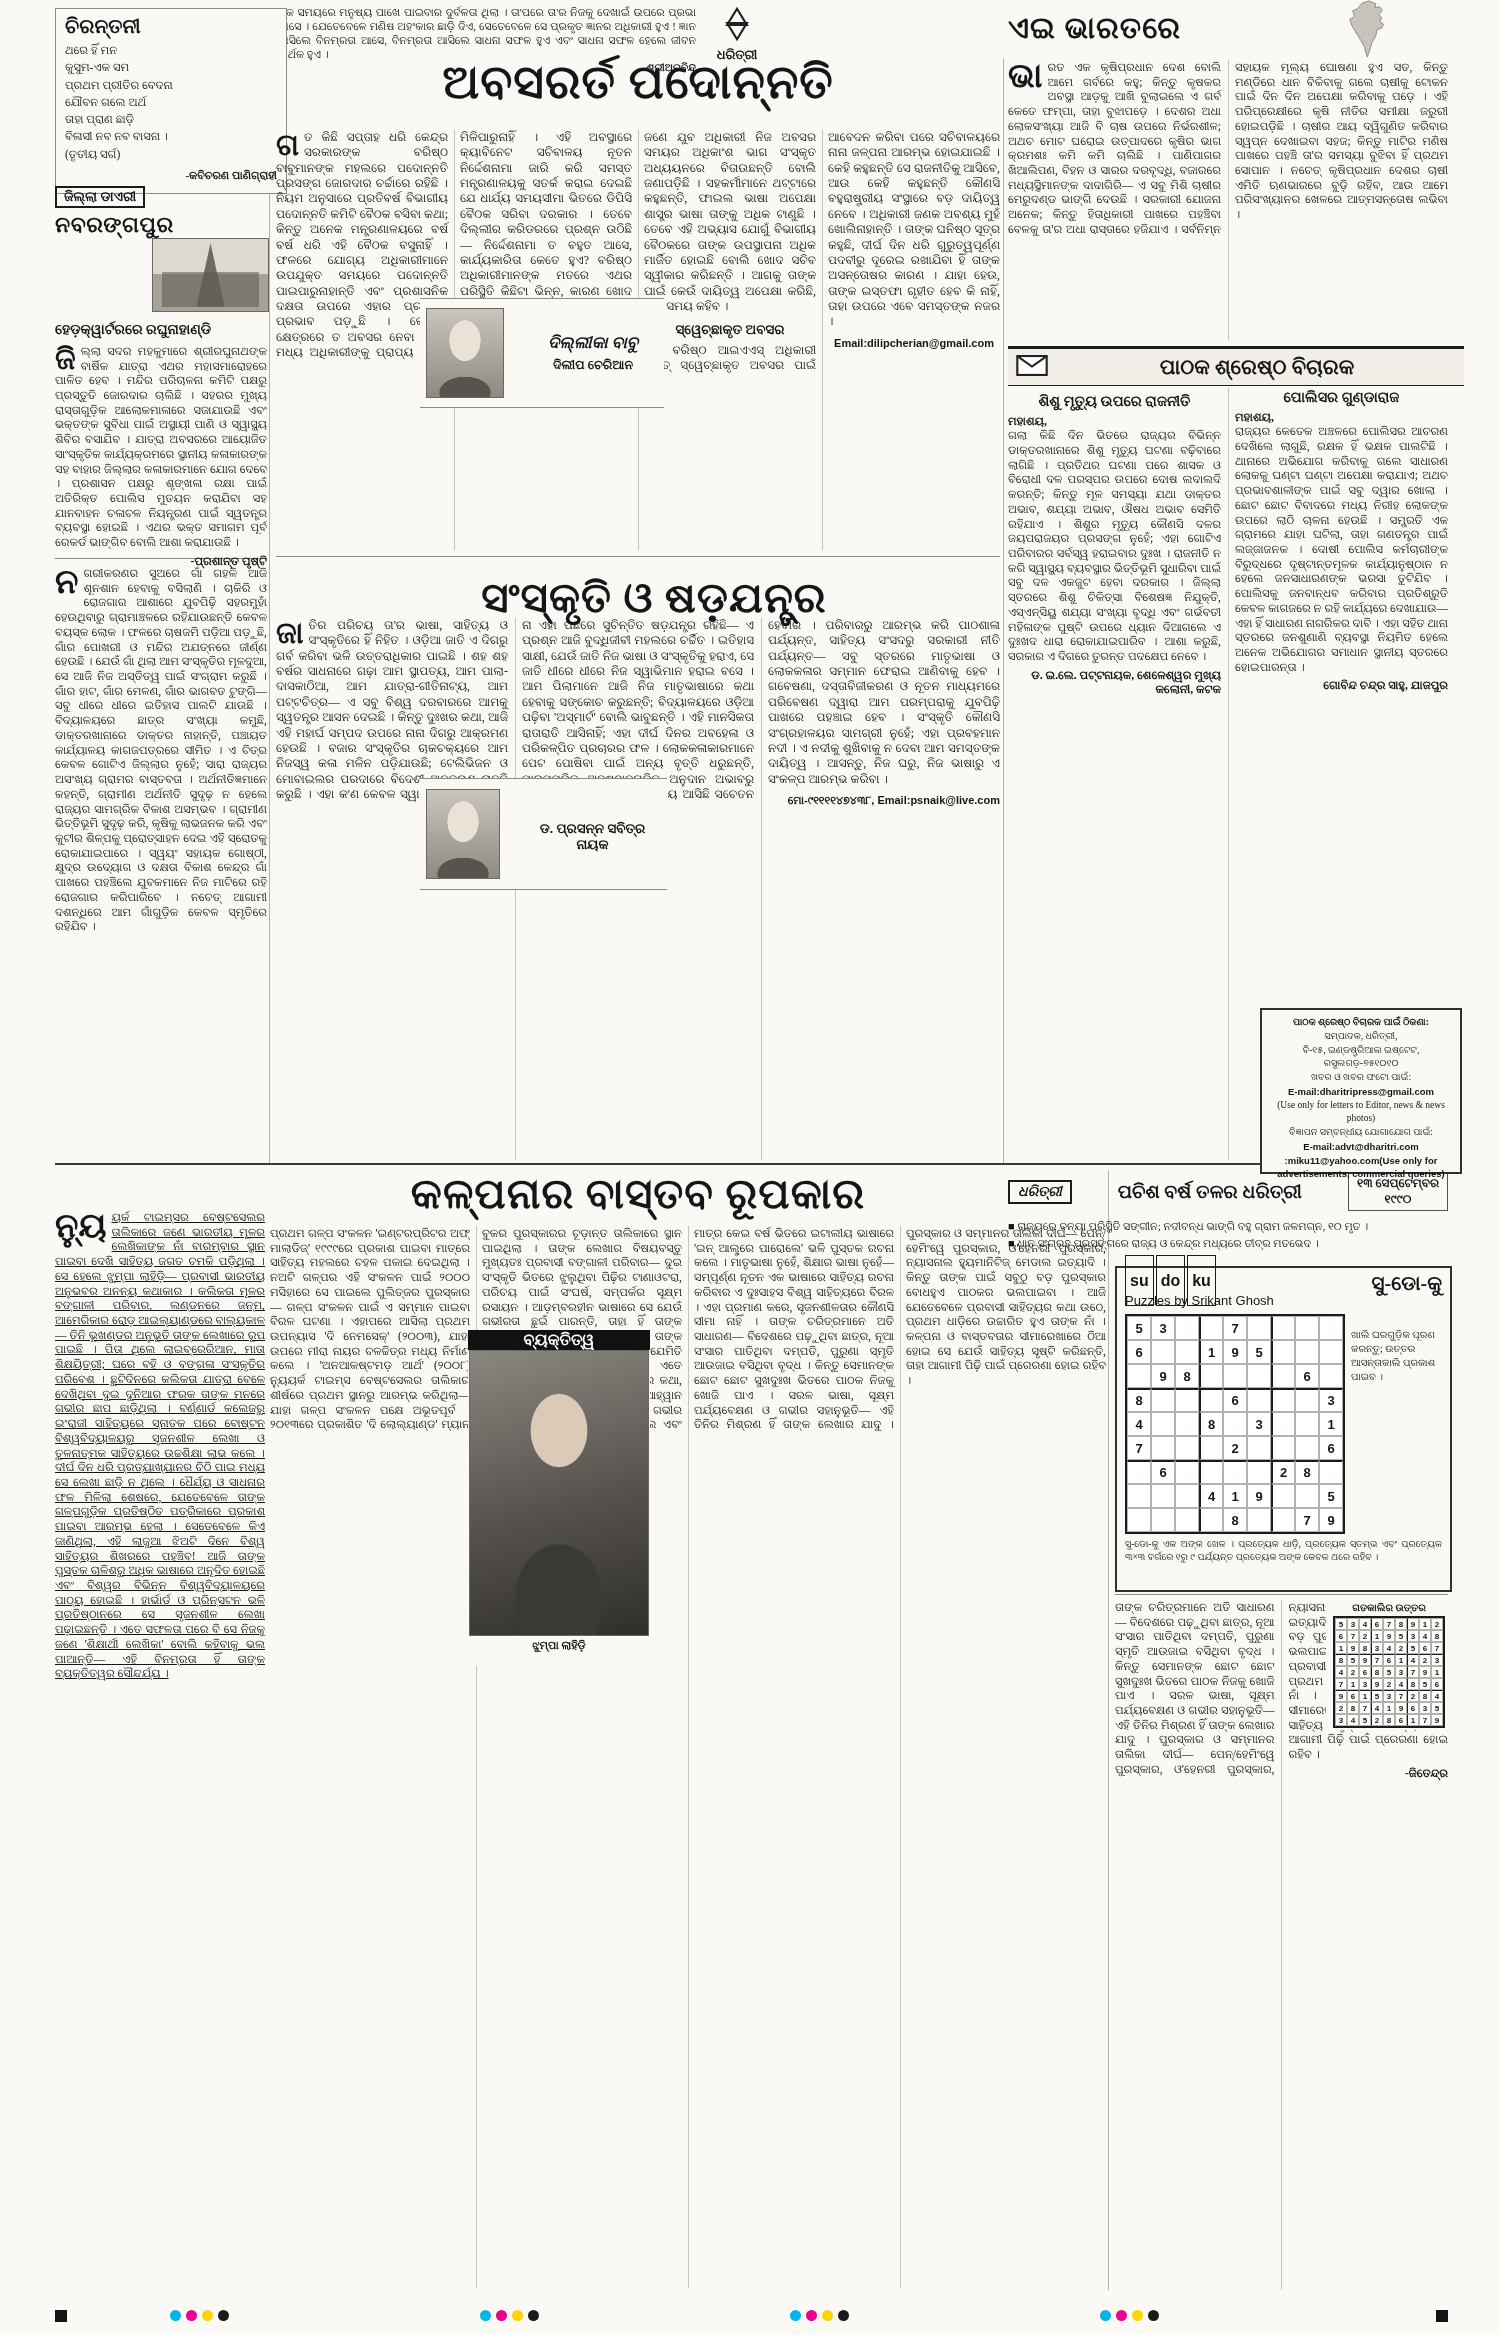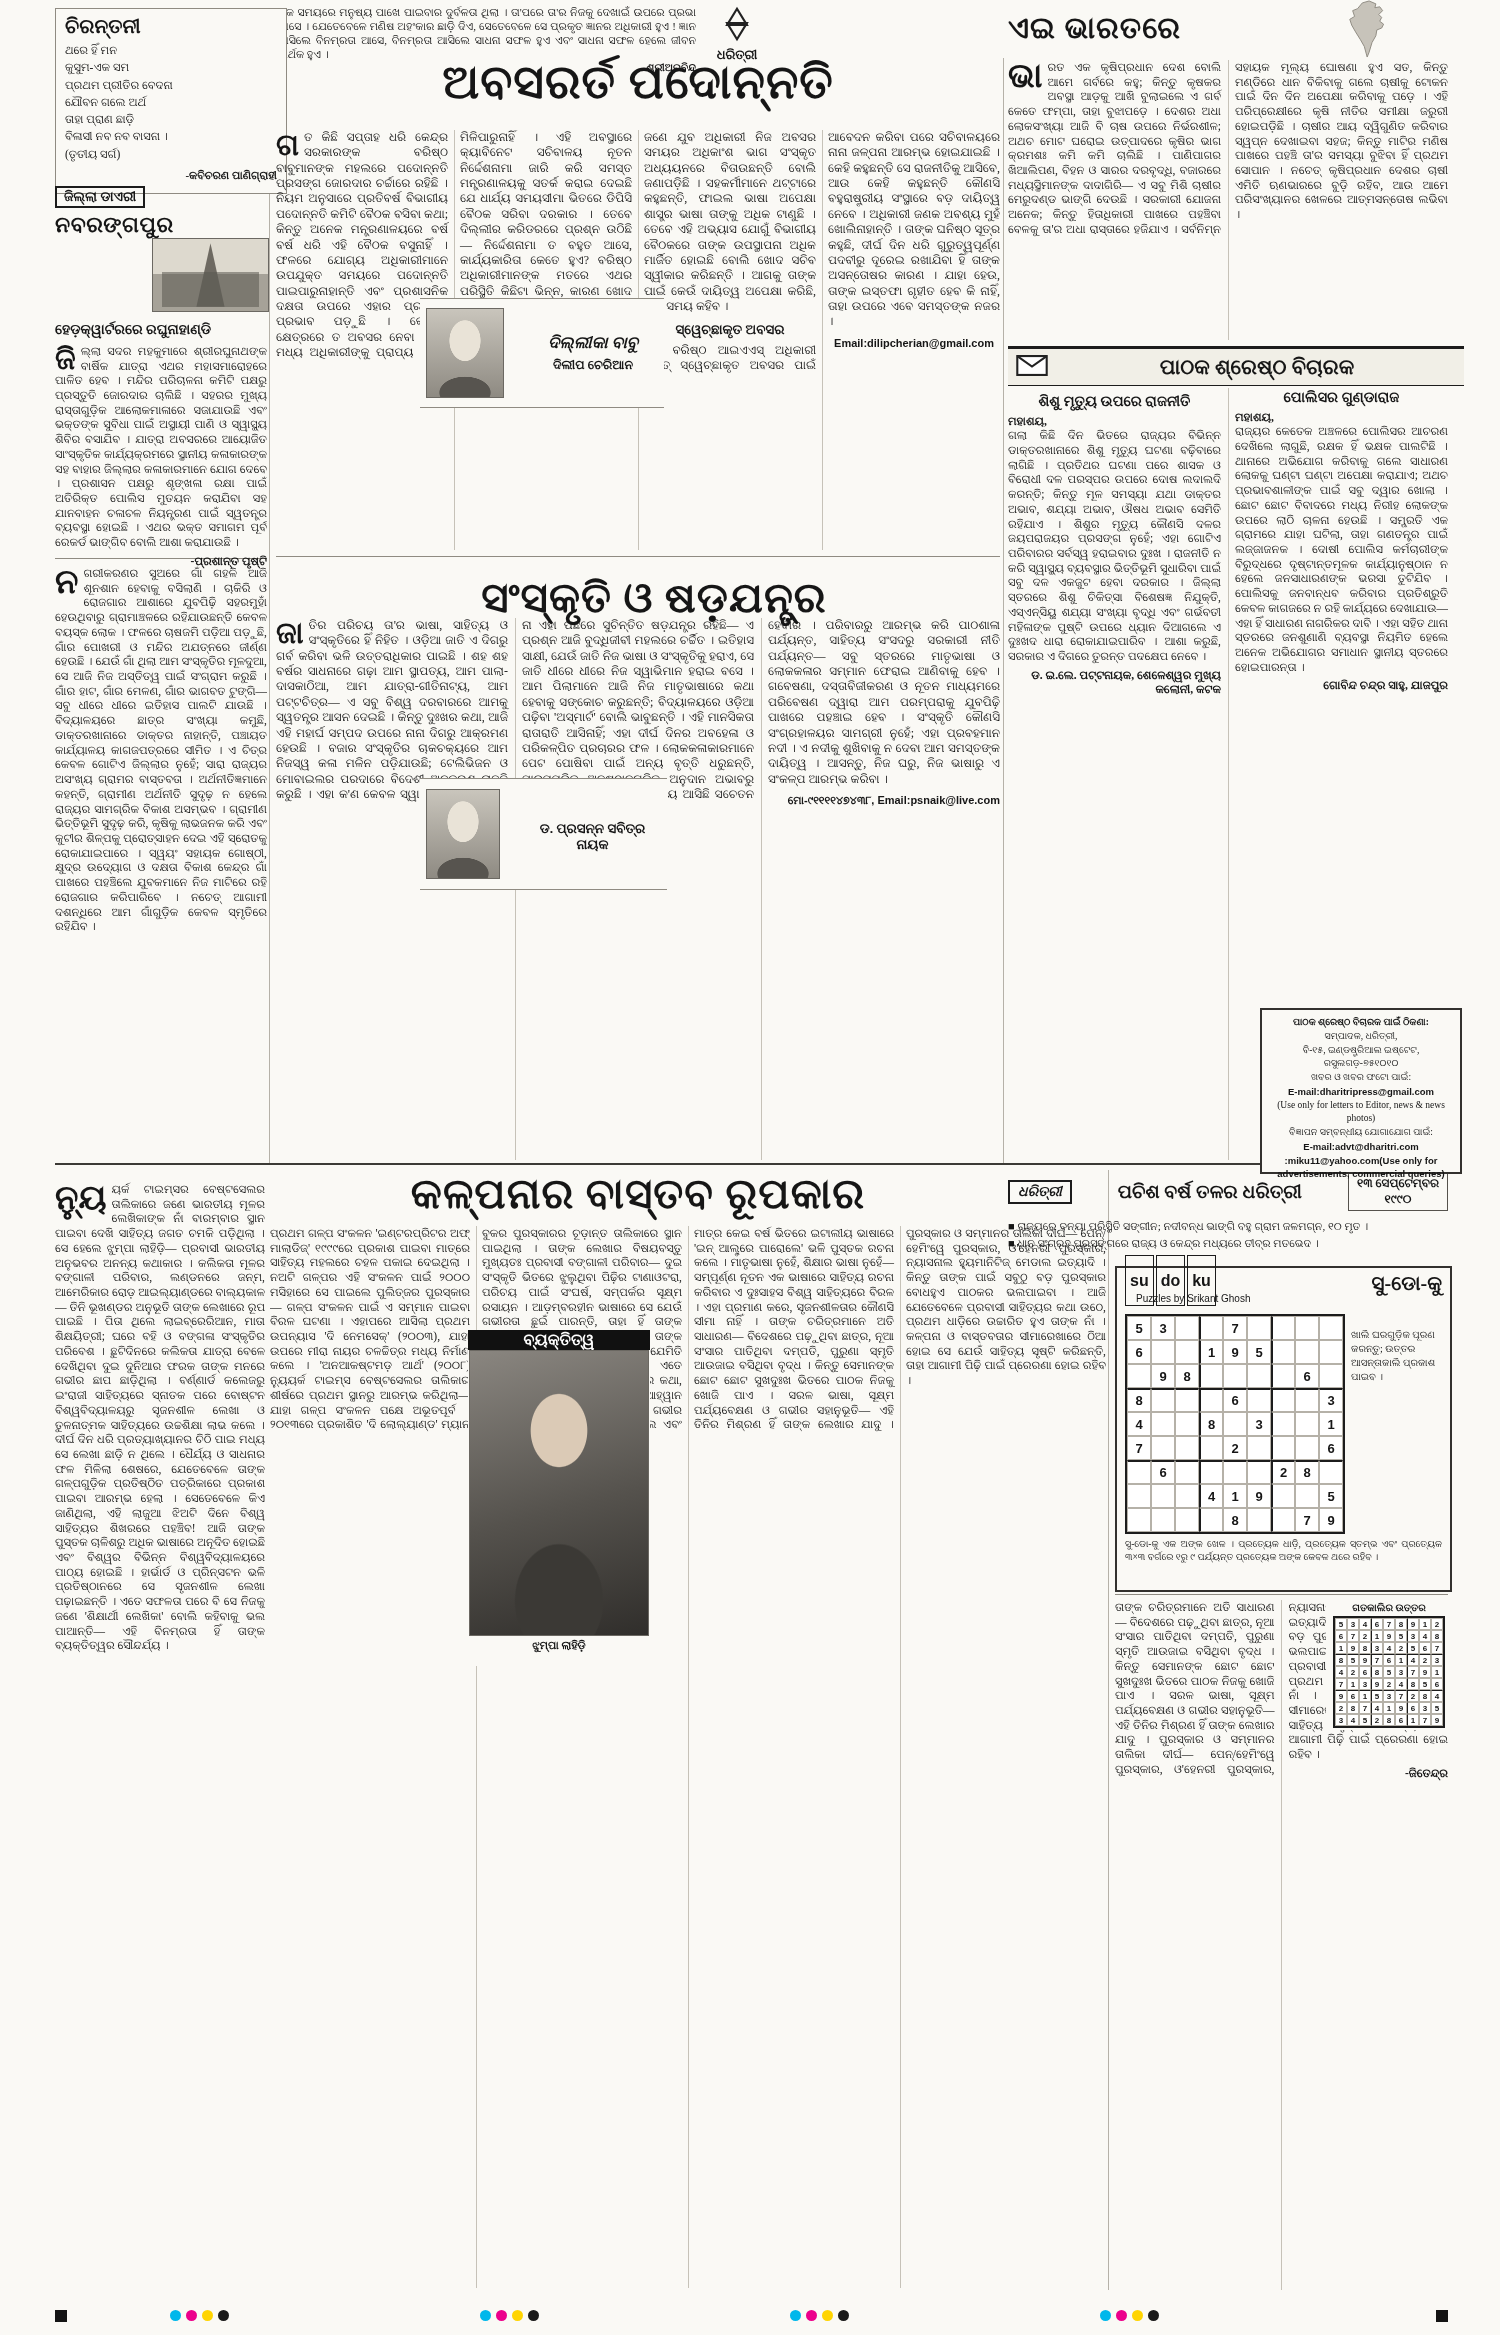--- a/index.html
+++ b/index.html
@@ -64,21 +64,21 @@
   .years-strip{display:flex;align-items:center;gap:12px;}
   .years-brand{border:2px solid #1c1c1c;padding:2px 8px;font-weight:bold;font-style:italic;font-size:14px;}
   .years-title{flex:1;text-align:center;font-weight:bold;font-size:19px;}
   .years-date{border:1px solid #55524d;text-align:center;padding:2px 8px;font-weight:bold;font-size:12px;line-height:1.3;}
   .bullet-line{font-size:11px;line-height:1.5;}
   
   .sudoku-box{border:2px solid #33312e;background:#faf9f5;}
   .sk-head{display:flex;justify-content:space-between;align-items:flex-start;padding:4px 8px;}
   .sk-brand{font-family:"Liberation Sans","DejaVu Sans",sans-serif;font-weight:bold;font-size:16px;}
   .sk-brand span{border:1px solid #1c1c1c;padding:16px 4px;margin-right:2px;}
-  .sk-credit{font-family:"Liberation Sans","DejaVu Sans",sans-serif;font-size:10px;margin-top:3px;padding-left:11px;}
+  .sk-credit{font-family:"Liberation Sans","DejaVu Sans",sans-serif;font-size:13px;margin-top:3px;}
   .sk-label{font-weight:bold;font-size:20px;}
   .sgrid{display:grid;grid-template-columns:repeat(9,24px);grid-auto-rows:24px;border:2px solid #1c1c1c;
      width:max-content;background:#fff;}
   .scell{border:1px solid #b5b1a8;display:flex;align-items:center;justify-content:center;
      font-family:"Liberation Sans","DejaVu Sans",sans-serif;font-weight:bold;font-size:13px;}
   .scell.bl{border-left:2px solid #1c1c1c;} .scell.bt{border-top:2px solid #1c1c1c;}
   .sgrid.mini{grid-template-columns:repeat(9,12px);grid-auto-rows:12px;margin:2px auto 0;}
   .sgrid.mini .scell{font-size:8px;border-width:.5px;}
   .sk-note{font-size:10px;line-height:1.4;}
   .sk-rules{font-size:9.5px;line-height:1.35;text-align:justify;}
@@ -336,21 +336,21 @@
         <div class="scell bl"></div>
         <div class="scell">7</div>
         <div class="scell">9</div>
       </div>
     <div class="abs sk-note" style="left:234px;top:60px;width:92px;">ଖାଲି ଘରଗୁଡ଼ିକ ପୂରଣ କରନ୍ତୁ; ଉତ୍ତର ଆସନ୍ତାକାଲି ପ୍ରକାଶ ପାଇବ ।</div>
     <div class="abs sk-rules" style="left:8px;top:270px;width:317px;">ସୁ-ଡୋ-କୁ ଏକ ଅଙ୍କ ଖେଳ । ପ୍ରତ୍ୟେକ ଧାଡ଼ି, ପ୍ରତ୍ୟେକ ସ୍ତମ୍ଭ ଏବଂ ପ୍ରତ୍ୟେକ ୩×୩ ବର୍ଗରେ ୧ରୁ ୯ ପର୍ଯ୍ୟନ୍ତ ପ୍ରତ୍ୟେକ ଅଙ୍କ କେବଳ ଥରେ ରହିବ ।</div>
   </div>
 
   <h1 class="abs headline" style="left:270px;top:1172px;width:736px;font-size:42px;margin:0;">କଳ୍ପନାର ବାସ୍ତବ ରୂପକାର</h1>
 
-  <article class="abs jtext" style="left:55px;top:1182px;width:210px;height:1106px;">
+  <article class="abs jtext" style="left:55px;top:1210px;width:210px;height:1106px;text-decoration:underline;">
     <span class="dropcap big">ନ୍ୟୁ</span><span>ୟର୍କ ଟାଇମ୍ସର ବେଷ୍ଟସେଲର ତାଲିକାରେ ଜଣେ ଭାରତୀୟ ମୂଳର ଲେଖିକାଙ୍କ ନାଁ ବାରମ୍ବାର ସ୍ଥାନ ପାଇବା ଦେଖି ସାହିତ୍ୟ ଜଗତ ଚମକି ପଡ଼ିଥିଲା । ସେ ହେଲେ ଝୁମ୍ପା ଲାହିଡ଼ି— ପ୍ରବାସୀ ଭାରତୀୟ ଅନୁଭବର ଅନନ୍ୟ କଥାକାର । କଲିକତା ମୂଳର ବଙ୍ଗାଳୀ ପରିବାର, ଲଣ୍ଡନରେ ଜନ୍ମ, ଆମେରିକାର ରୋଡ଼ ଆଇଲ୍ୟାଣ୍ଡରେ ବାଲ୍ୟକାଳ— ତିନି ଭୂଖଣ୍ଡର ଅନୁଭୂତି ତାଙ୍କ ଲେଖାରେ ରୂପ ପାଇଛି । ପିତା ଥିଲେ ଲାଇବ୍ରେରିଆନ, ମାତା ଶିକ୍ଷୟିତ୍ରୀ; ଘରେ ବହି ଓ ବଙ୍ଗଳା ସଂସ୍କୃତିର ପରିବେଶ । ଛୁଟିଦିନରେ କଲିକତା ଯାତ୍ରା ବେଳେ ଦେଖିଥିବା ଦୁଇ ଦୁନିଆର ଫରକ ତାଙ୍କ ମନରେ ଗଭୀର ଛାପ ଛାଡ଼ିଥିଲା । ବର୍ଣ୍ଣାର୍ଡ କଲେଜରୁ ଇଂରାଜୀ ସାହିତ୍ୟରେ ସ୍ନାତକ ପରେ ବୋଷ୍ଟନ ବିଶ୍ୱବିଦ୍ୟାଳୟରୁ ସୃଜନଶୀଳ ଲେଖା ଓ ତୁଳନାତ୍ମକ ସାହିତ୍ୟରେ ଉଚ୍ଚଶିକ୍ଷା ଲାଭ କଲେ । ଦୀର୍ଘ ଦିନ ଧରି ପ୍ରତ୍ୟାଖ୍ୟାନର ଚିଠି ପାଇ ମଧ୍ୟ ସେ ଲେଖା ଛାଡ଼ି ନ ଥିଲେ । ଧୈର୍ଯ୍ୟ ଓ ସାଧନାର ଫଳ ମିଳିଲା ଶେଷରେ, ଯେତେବେଳେ ତାଙ୍କ ଗଳ୍ପଗୁଡ଼ିକ ପ୍ରତିଷ୍ଠିତ ପତ୍ରିକାରେ ପ୍ରକାଶ ପାଇବା ଆରମ୍ଭ ହେଲା । ସେତେବେଳେ କିଏ ଜାଣିଥିଲା, ଏହି ଲାଜୁଆ ଝିଅଟି ଦିନେ ବିଶ୍ୱ ସାହିତ୍ୟର ଶିଖରରେ ପହଞ୍ଚିବ! ଆଜି ତାଙ୍କ ପୁସ୍ତକ ଚାଳିଶରୁ ଅଧିକ ଭାଷାରେ ଅନୂଦିତ ହୋଇଛି ଏବଂ ବିଶ୍ୱର ବିଭିନ୍ନ ବିଶ୍ୱବିଦ୍ୟାଳୟରେ ପାଠ୍ୟ ହୋଇଛି । ହାର୍ଭାର୍ଡ ଓ ପ୍ରିନ୍ସଟନ ଭଳି ପ୍ରତିଷ୍ଠାନରେ ସେ ସୃଜନଶୀଳ ଲେଖା ପଢ଼ାଇଛନ୍ତି । ଏତେ ସଫଳତା ପରେ ବି ସେ ନିଜକୁ ଜଣେ 'ଶିକ୍ଷାର୍ଥୀ ଲେଖିକା' ବୋଲି କହିବାକୁ ଭଲ ପାଆନ୍ତି— ଏହି ବିନମ୍ରତା ହିଁ ତାଙ୍କ ବ୍ୟକ୍ତିତ୍ୱର ସୌନ୍ଦର୍ଯ୍ୟ ।</span>
   </article>
 
   <article class="abs jtext cols4" style="left:270px;top:1226px;width:836px;height:1062px;">
     <span>ପ୍ରଥମ ଗଳ୍ପ ସଂକଳନ 'ଇଣ୍ଟରପ୍ରିଟର ଅଫ୍ ମାଲାଡିଜ୍' ୧୯୯୯ରେ ପ୍ରକାଶ ପାଇବା ମାତ୍ରେ ସାହିତ୍ୟ ମହଲରେ ଚହଳ ପକାଇ ଦେଇଥିଲା । ନଅଟି ଗଳ୍ପର ଏହି ସଂକଳନ ପାଇଁ ୨୦୦୦ ମସିହାରେ ସେ ପାଇଲେ ପୁଲିତ୍ଜର ପୁରସ୍କାର— ଗଳ୍ପ ସଂକଳନ ପାଇଁ ଏ ସମ୍ମାନ ପାଇବା ବିରଳ ଘଟଣା । ଏହାପରେ ଆସିଲା ପ୍ରଥମ ଉପନ୍ୟାସ 'ଦି ନେମସେକ୍' (୨୦୦୩), ଯାହା ଉପରେ ମୀରା ନାୟର ଚଳଚ୍ଚିତ୍ର ମଧ୍ୟ ନିର୍ମାଣ କଲେ । 'ଅନଆକଷ୍ଟମଡ଼ ଆର୍ଥ' (୨୦୦୮) ନ୍ୟୁୟର୍କ ଟାଇମ୍ସ ବେଷ୍ଟସେଲର ତାଲିକାର ଶୀର୍ଷରେ ପ୍ରଥମ ସ୍ଥାନରୁ ଆରମ୍ଭ କରିଥିଲା— ଯାହା ଗଳ୍ପ ସଂକଳନ ପକ୍ଷେ ଅଭୂତପୂର୍ବ । ୨୦୧୩ରେ ପ୍ରକାଶିତ 'ଦି ଲୋଲ୍ୟାଣ୍ଡ' ମ୍ୟାନ ବୁକର ପୁରସ୍କାରର ଚୂଡ଼ାନ୍ତ ତାଲିକାରେ ସ୍ଥାନ ପାଇଥିଲା । ତାଙ୍କ ଲେଖାର ବିଷୟବସ୍ତୁ ମୁଖ୍ୟତଃ ପ୍ରବାସୀ ବଙ୍ଗାଳୀ ପରିବାର— ଦୁଇ ସଂସ୍କୃତି ଭିତରେ ଝୁଲୁଥିବା ପିଢ଼ିର ଟାଣାଓଟରା, ପରିଚୟ ପାଇଁ ସଂଘର୍ଷ, ସମ୍ପର୍କର ସୂକ୍ଷ୍ମ ରସାୟନ । ଆଡ଼ମ୍ବରହୀନ ଭାଷାରେ ସେ ଯେଉଁ ଗଭୀରତା ଛୁଇଁ ପାରନ୍ତି, ତାହା ହିଁ ତାଙ୍କ ସ୍ୱାକ୍ଷର । ସମାଲୋଚକମାନେ କହନ୍ତି, ତାଙ୍କ ଗଳ୍ପ ପଢ଼ିଲା ବେଳେ ମନେ ହୁଏ ଯେମିତି ପଡ଼ୋଶୀ ଘରର କାହାଣୀ ଶୁଣୁଛେ— ଏତେ ନିକଟତର, ଏତେ ବିଶ୍ୱସନୀୟ । ମଜାର କଥା, ଖ୍ୟାତିର ଶିଖରରେ ଥାଇ ସେ ନୂଆ ଆହ୍ୱାନ ଖୋଜିଲେ । ଇଟାଲୀୟ ଭାଷା ପ୍ରତି ଗଭୀର ଅନୁରାଗରୁ ସପରିବାର ରୋମ ଚାଲିଗଲେ ଏବଂ ମାତ୍ର କେଇ ବର୍ଷ ଭିତରେ ଇଟାଲୀୟ ଭାଷାରେ 'ଇନ୍ ଆଲ୍ଟ୍ରେ ପାରୋଲେ' ଭଳି ପୁସ୍ତକ ରଚନା କଲେ । ମାତୃଭାଷା ନୁହେଁ, ଶିକ୍ଷାର ଭାଷା ନୁହେଁ— ସମ୍ପୂର୍ଣ୍ଣ ନୂତନ ଏକ ଭାଷାରେ ସାହିତ୍ୟ ରଚନା କରିବାର ଏ ଦୁଃସାହସ ବିଶ୍ୱ ସାହିତ୍ୟରେ ବିରଳ । ଏହା ପ୍ରମାଣ କରେ, ସୃଜନଶୀଳତାର କୌଣସି ସୀମା ନାହିଁ ।</span>
     <span>ତାଙ୍କ ଚରିତ୍ରମାନେ ଅତି ସାଧାରଣ— ବିଦେଶରେ ପଢ଼ୁଥିବା ଛାତ୍ର, ନୂଆ ସଂସାର ପାତିଥିବା ଦମ୍ପତି, ପୁରୁଣା ସ୍ମୃତି ଆଉଜାଇ ବସିଥିବା ବୃଦ୍ଧ । କିନ୍ତୁ ସେମାନଙ୍କ ଛୋଟ ଛୋଟ ସୁଖଦୁଃଖ ଭିତରେ ପାଠକ ନିଜକୁ ଖୋଜି ପାଏ । ସରଳ ଭାଷା, ସୂକ୍ଷ୍ମ ପର୍ଯ୍ୟବେକ୍ଷଣ ଓ ଗଭୀର ସହାନୁଭୂତି— ଏହି ତିନିର ମିଶ୍ରଣ ହିଁ ତାଙ୍କ ଲେଖାର ଯାଦୁ । ପୁରସ୍କାର ଓ ସମ୍ମାନର ତାଲିକା ଦୀର୍ଘ— ପେନ୍/ହେମିଂୱେ ପୁରସ୍କାର, ଓ'ହେନରୀ ପୁରସ୍କାର, ନ୍ୟାସନାଲ ହ୍ୟୁମାନିଟିଜ୍ ମେଡାଲ ଇତ୍ୟାଦି । କିନ୍ତୁ ତାଙ୍କ ପାଇଁ ସବୁଠୁ ବଡ଼ ପୁରସ୍କାର ବୋଧହୁଏ ପାଠକର ଭଲପାଇବା । ଆଜି ଯେତେବେଳେ ପ୍ରବାସୀ ସାହିତ୍ୟର କଥା ଉଠେ, ପ୍ରଥମ ଧାଡ଼ିରେ ଉଚ୍ଚାରିତ ହୁଏ ତାଙ୍କ ନାଁ । କଳ୍ପନା ଓ ବାସ୍ତବତାର ସୀମାରେଖାରେ ଠିଆ ହୋଇ ସେ ଯେଉଁ ସାହିତ୍ୟ ସୃଷ୍ଟି କରିଛନ୍ତି, ତାହା ଆଗାମୀ ପିଢ଼ି ପାଇଁ ପ୍ରେରଣା ହୋଇ ରହିବ ।</span>
   </article>
 
   <div class="abs photo-card" style="left:468px;top:1330px;width:182px;height:336px;">
     <div class="photo-tag">ବ୍ୟକ୍ତିତ୍ୱ</div>

